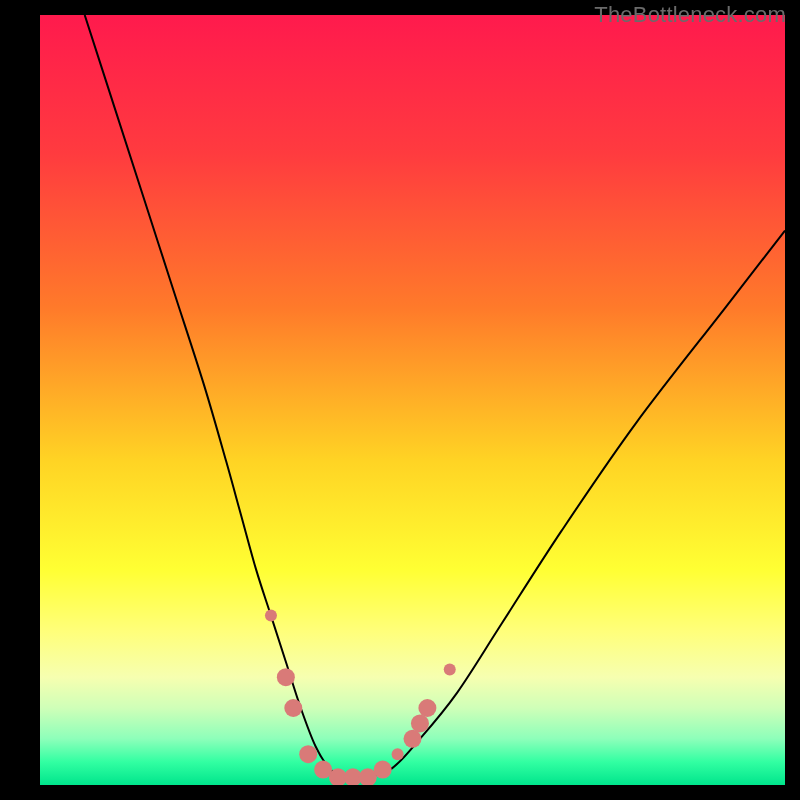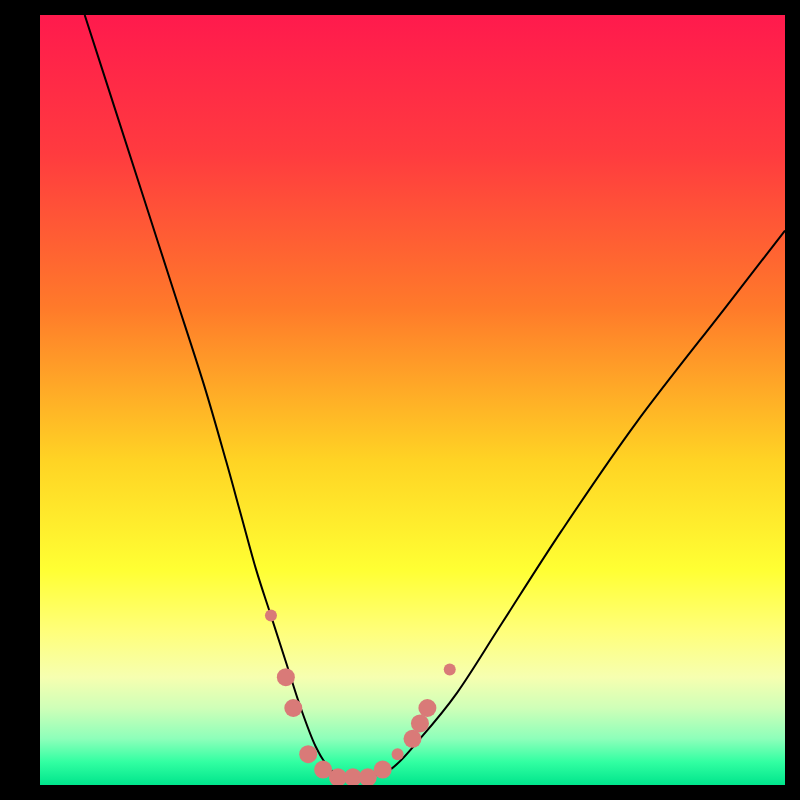--- a/index.html
+++ b/index.html
@@ -36,20 +36,21 @@
     letter-spacing: 0.2px;
     z-index: 10;
   }
   svg { display: block; }
 </style>
 </head>
 <body>
 
 <div class="frame">
 
+  <div class="watermark">TheBottleneck.com</div>
 
   <div class="plot-area">
     <svg id="chart-svg" width="745" height="770">
       <defs>
         <linearGradient id="bg-grad" x1="0" y1="0" x2="0" y2="1">
             <stop offset="0%" stop-color="#ff1a4d"></stop>
             <stop offset="18%" stop-color="#ff3b3f"></stop>
             <stop offset="38%" stop-color="#ff7a2a"></stop>
             <stop offset="57.99999999999999%" stop-color="#ffd424"></stop>
             <stop offset="72%" stop-color="#ffff33"></stop>

